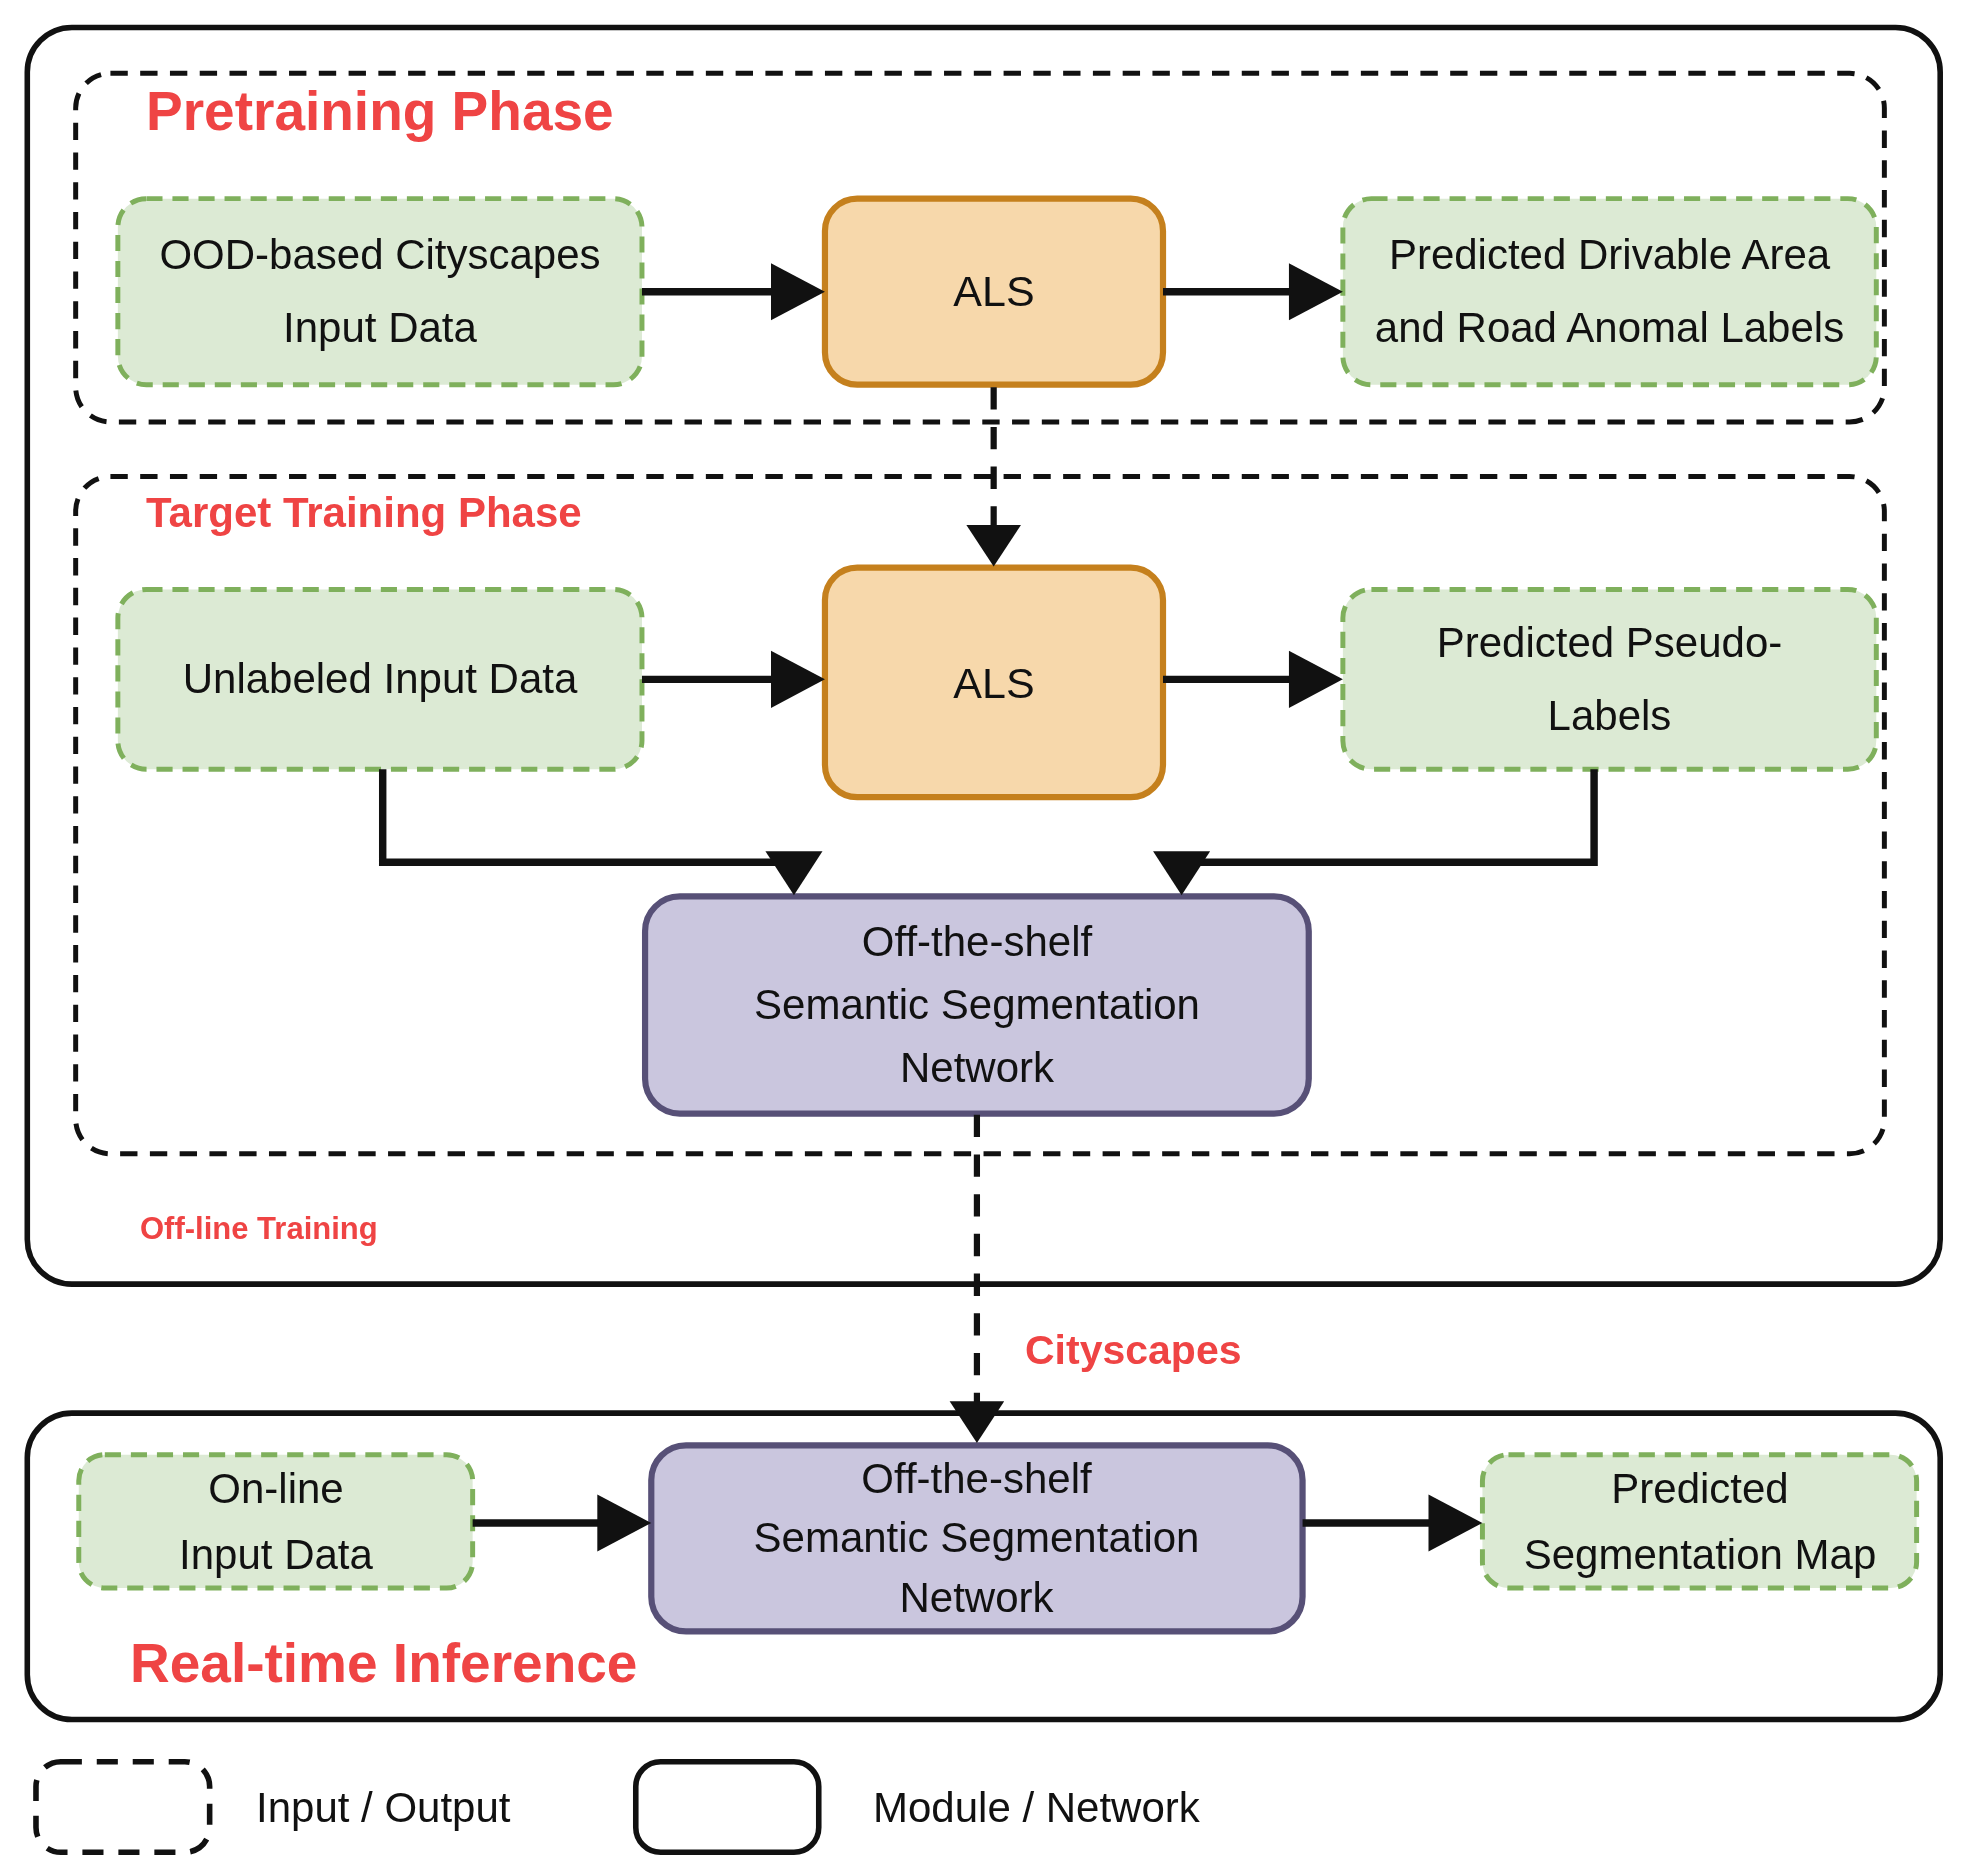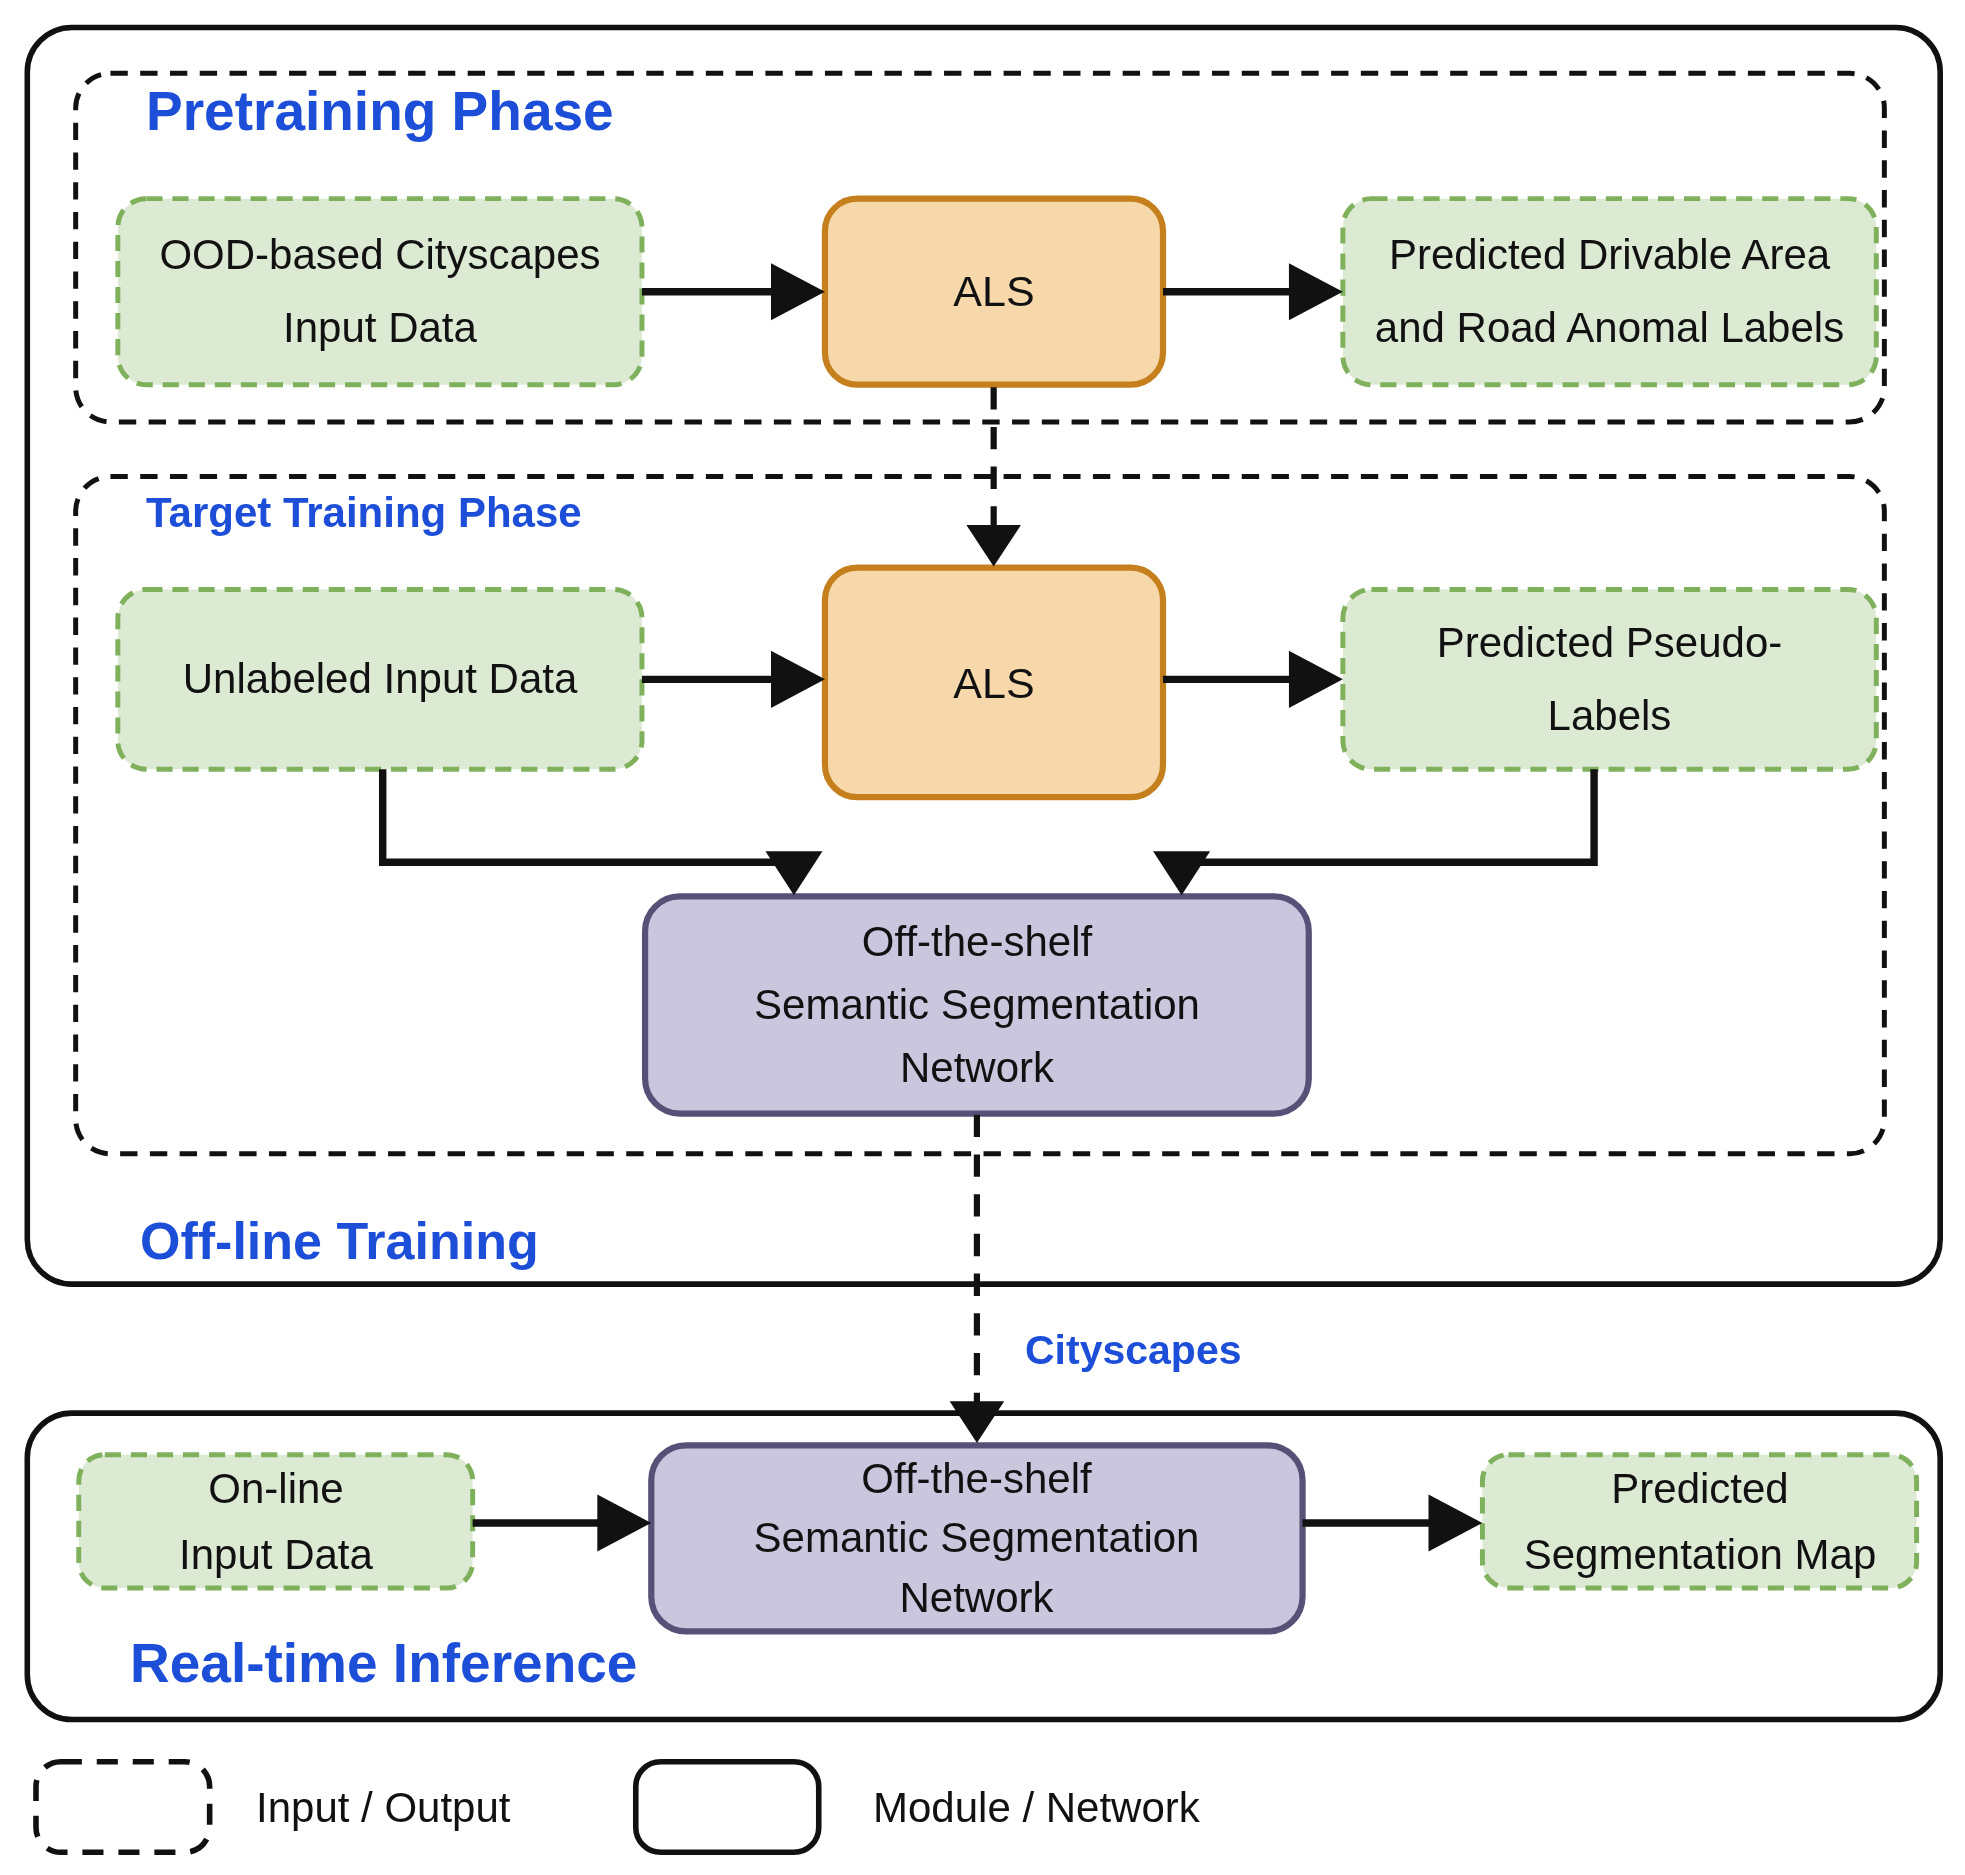--- a/index.html
+++ b/index.html
@@ -18,21 +18,21 @@
     text-align:center;
     white-space:pre-line;
     color:#111111;
     font-size:42px;
     line-height:1.6;
   }
   .title{
     position:absolute;
     font-weight:700;
     white-space:pre;
-    color:#1d4ed8;
+    color:#ef4444;
   }
 </style>
 </head>
 <body>
 
 <div id="canvas">
 
   <svg id="wires" viewBox="0 0 3168 3024">
 
     <rect x="44" y="44" width="3084" height="2026" rx="72" fill="none" stroke="#111111" stroke-width="9"></rect>
@@ -81,21 +81,21 @@
     <polygon points="1050,2455 963,2409 963,2501" fill="#111111"></polygon>
     <line x1="2100" y1="2455" x2="2305" y2="2455" stroke="#111111" stroke-width="12"></line>
     <polygon points="2390,2455 2303,2409 2303,2501" fill="#111111"></polygon>
 
     <rect x="58" y="2840" width="280" height="146" rx="40" fill="none" stroke="#111111" stroke-width="9" stroke-dasharray="34 24"></rect>
     <rect x="1025" y="2840" width="295" height="146" rx="40" fill="none" stroke="#111111" stroke-width="9"></rect>
   </svg>
 
   <div class="title" style="left:146px;top:79px;font-size:55px;">Pretraining Phase</div>
   <div class="title" style="left:146px;top:489px;font-size:42px;">Target Training Phase</div>
-  <div class="title" style="left:140px;top:1211px;font-size:52px;text-align:right;">Off-line Training</div>
+  <div class="title" style="left:140px;top:1211px;font-size:31px;text-align:right;">Off-line Training</div>
   <div class="title" style="left:1025px;top:1327px;font-size:41px;">Cityscapes</div>
   <div class="title" style="left:130px;top:1631px;font-size:55px;">Real-time Inference</div>
 
   <div class="lbl" style="left:118px;top:198px;width:524px;height:186px;line-height:1.75;">OOD-based Cityscapes
 Input Data</div>
   <div class="lbl" style="left:825px;top:198px;width:338px;height:186px;font-size:43px;">ALS</div>
   <div class="lbl" style="left:1343px;top:198px;width:533px;height:186px;line-height:1.75;">Predicted Drivable Area
 and Road Anomal Labels</div>
 
   <div class="lbl" style="left:118px;top:589px;width:524px;height:180px;">Unlabeled Input Data</div>

